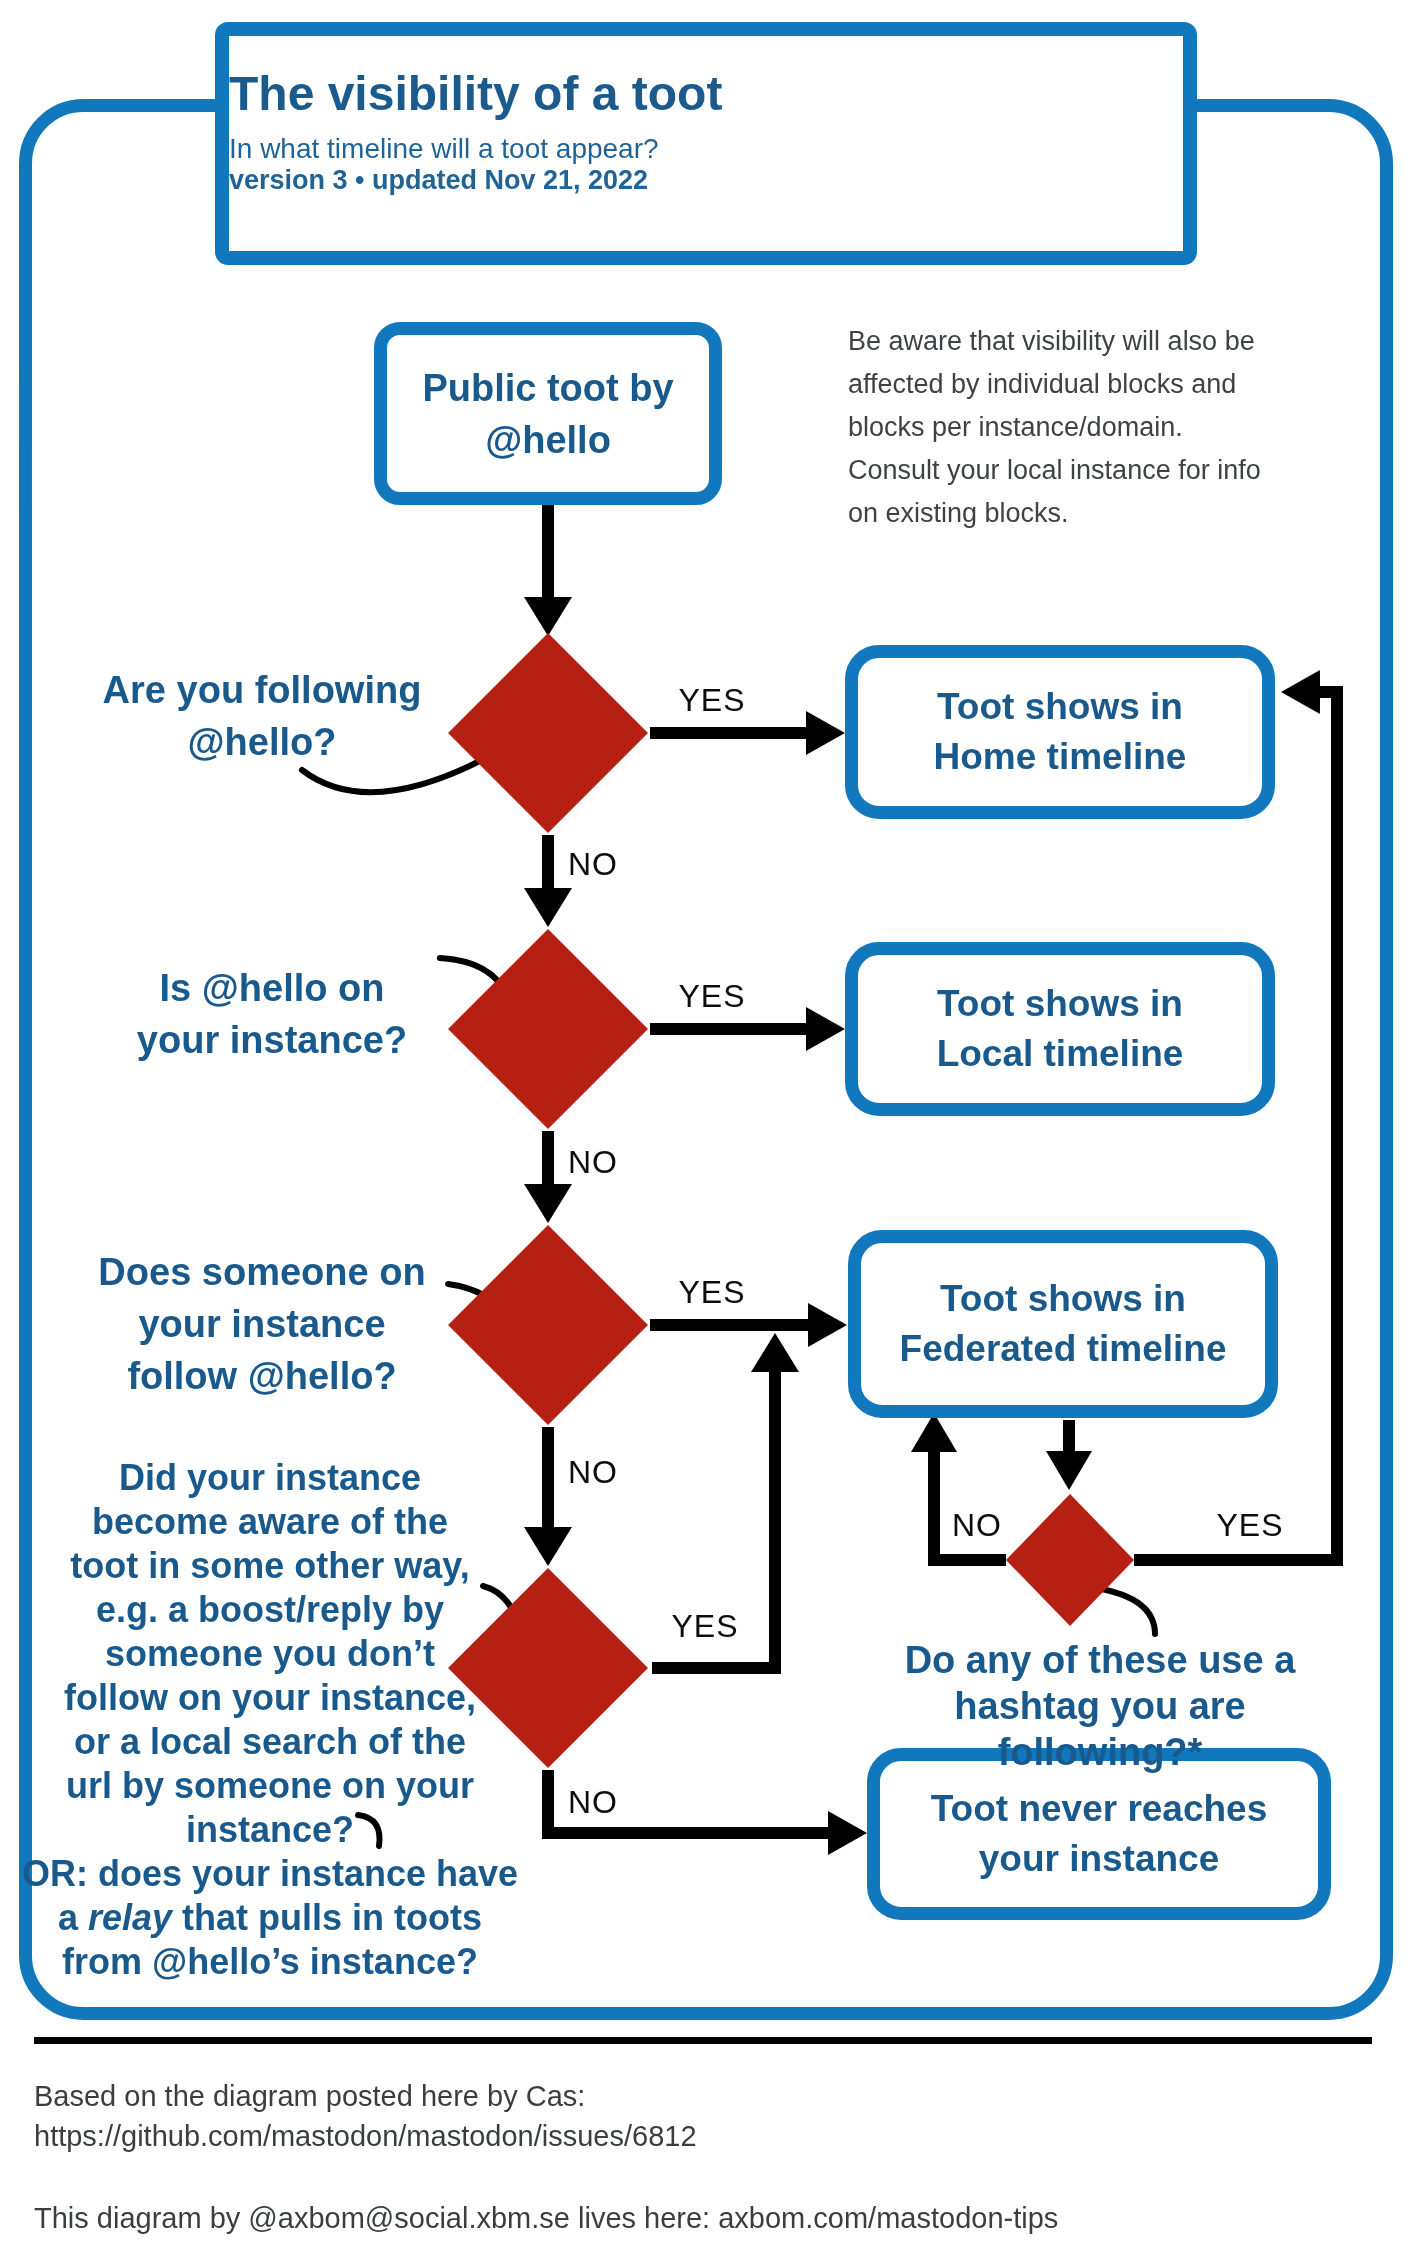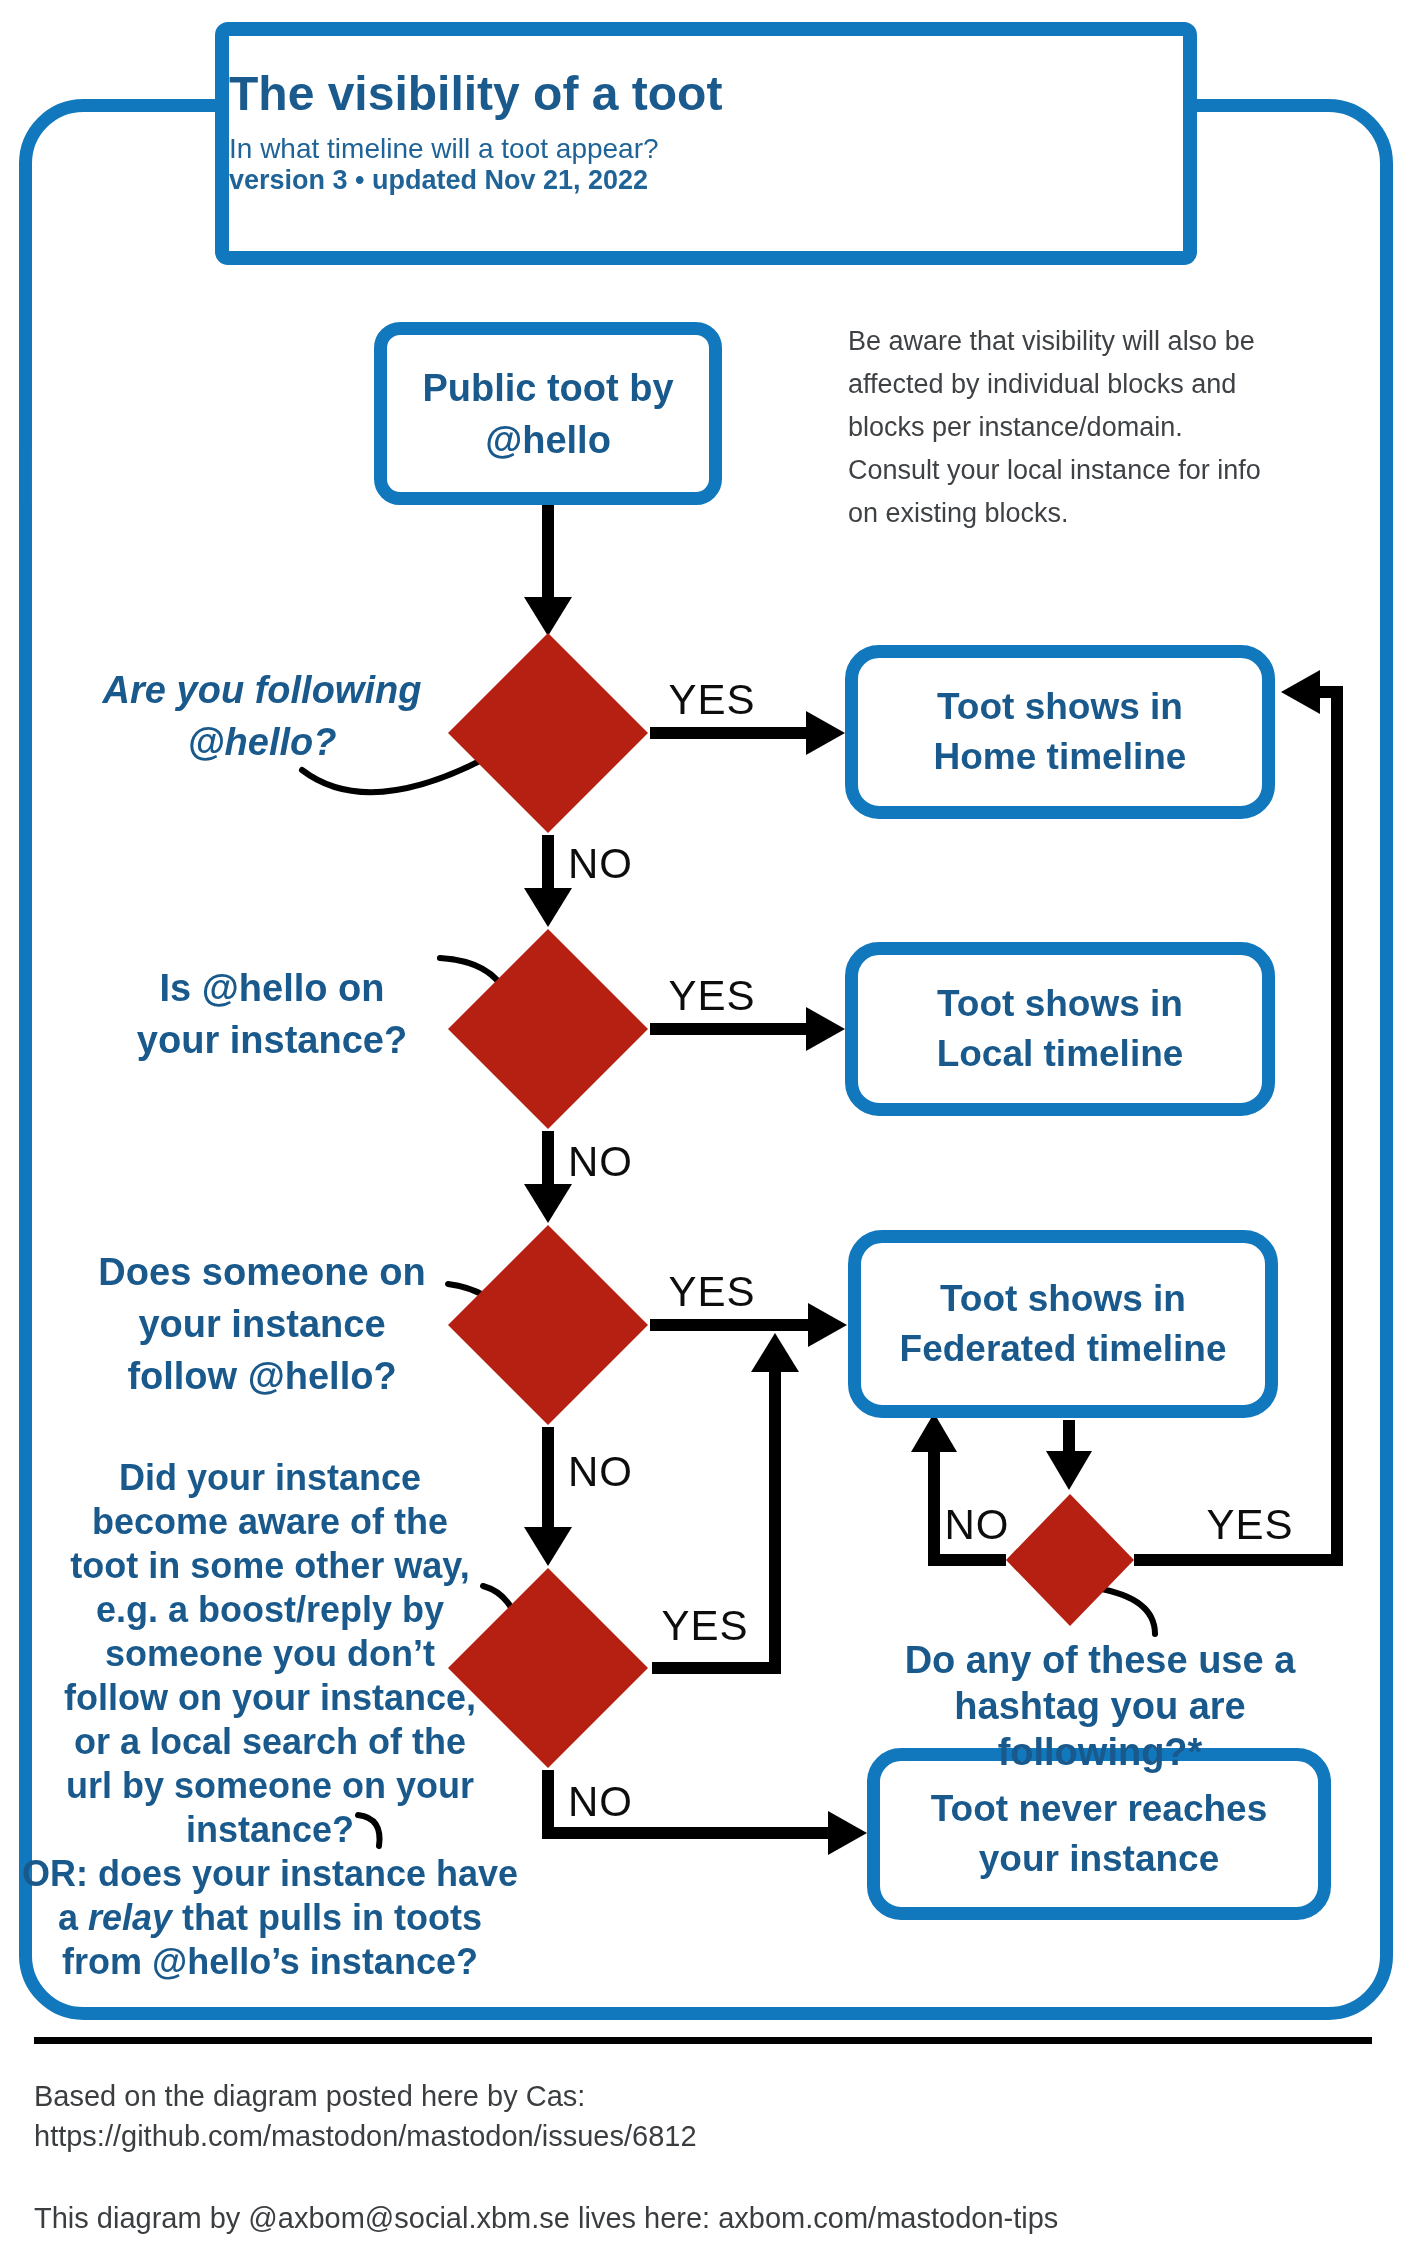--- a/index.html
+++ b/index.html
@@ -22,21 +22,21 @@
   .title-h1{font-size:48px;font-weight:bold;color:#1b5a8d;margin-top:30px;}
   .title-h2{font-size:28px;font-weight:normal;color:#206497;margin-top:12px;}
   .title-version{font-size:27px;font-weight:bold;color:#206497;}
   .qlabel{
     position:absolute;color:#19598c;font-weight:bold;text-align:center;
     white-space:pre-line;font-size:38px;line-height:52px;
   }
   .qlabel.small{font-size:36px;line-height:44px;}
   .qlabel em{font-style:italic;}
   .edge-label{
-    position:absolute;color:#0d0d0d;font-size:42px;font-weight:normal;
+    position:absolute;color:#0d0d0d;font-size:32px;font-weight:normal;
     transform:translate(-50%,-50%);letter-spacing:1px;white-space:nowrap;
   }
   .edge-label.left-anchor{transform:translate(0,-50%);}
   .sidenote{
     position:absolute;color:#3f4245;font-size:27px;line-height:43px;
     white-space:pre-line;font-weight:normal;
   }
   .divider{position:absolute;background:#000;}
   .footer-text{
     position:absolute;color:#3b3e40;font-size:29px;line-height:40px;
@@ -116,21 +116,21 @@
 @hello</div>
   <div class="box node" style="left:845px;top:645px;width:430px;height:174px;">Toot shows in
 Home timeline</div>
   <div class="box node" style="left:845px;top:942px;width:430px;height:174px;">Toot shows in
 Local timeline</div>
   <div class="box node" style="left:848px;top:1230px;width:430px;height:188px;">Toot shows in
 Federated timeline</div>
   <div class="box node" style="left:867px;top:1748px;width:464px;height:172px;">Toot never reaches
 your instance</div>
 
-  <div class="qlabel" style="left:72px;top:664px;width:380px;font-style:italic;">Are you following
+  <div class="qlabel" style="left:72px;top:664px;width:380px;">Are you following
 @hello?</div>
   <div class="qlabel" style="left:82px;top:962px;width:380px;">Is @hello on
 your instance?</div>
   <div class="qlabel" style="left:72px;top:1246px;width:380px;">Does someone on
 your instance
 follow @hello?</div>
   <div class="qlabel small" style="left:8px;top:1456px;width:524px;"><span>Did your instance
 become aware of the
 toot in some other way,
 e.g. a boost/reply by

